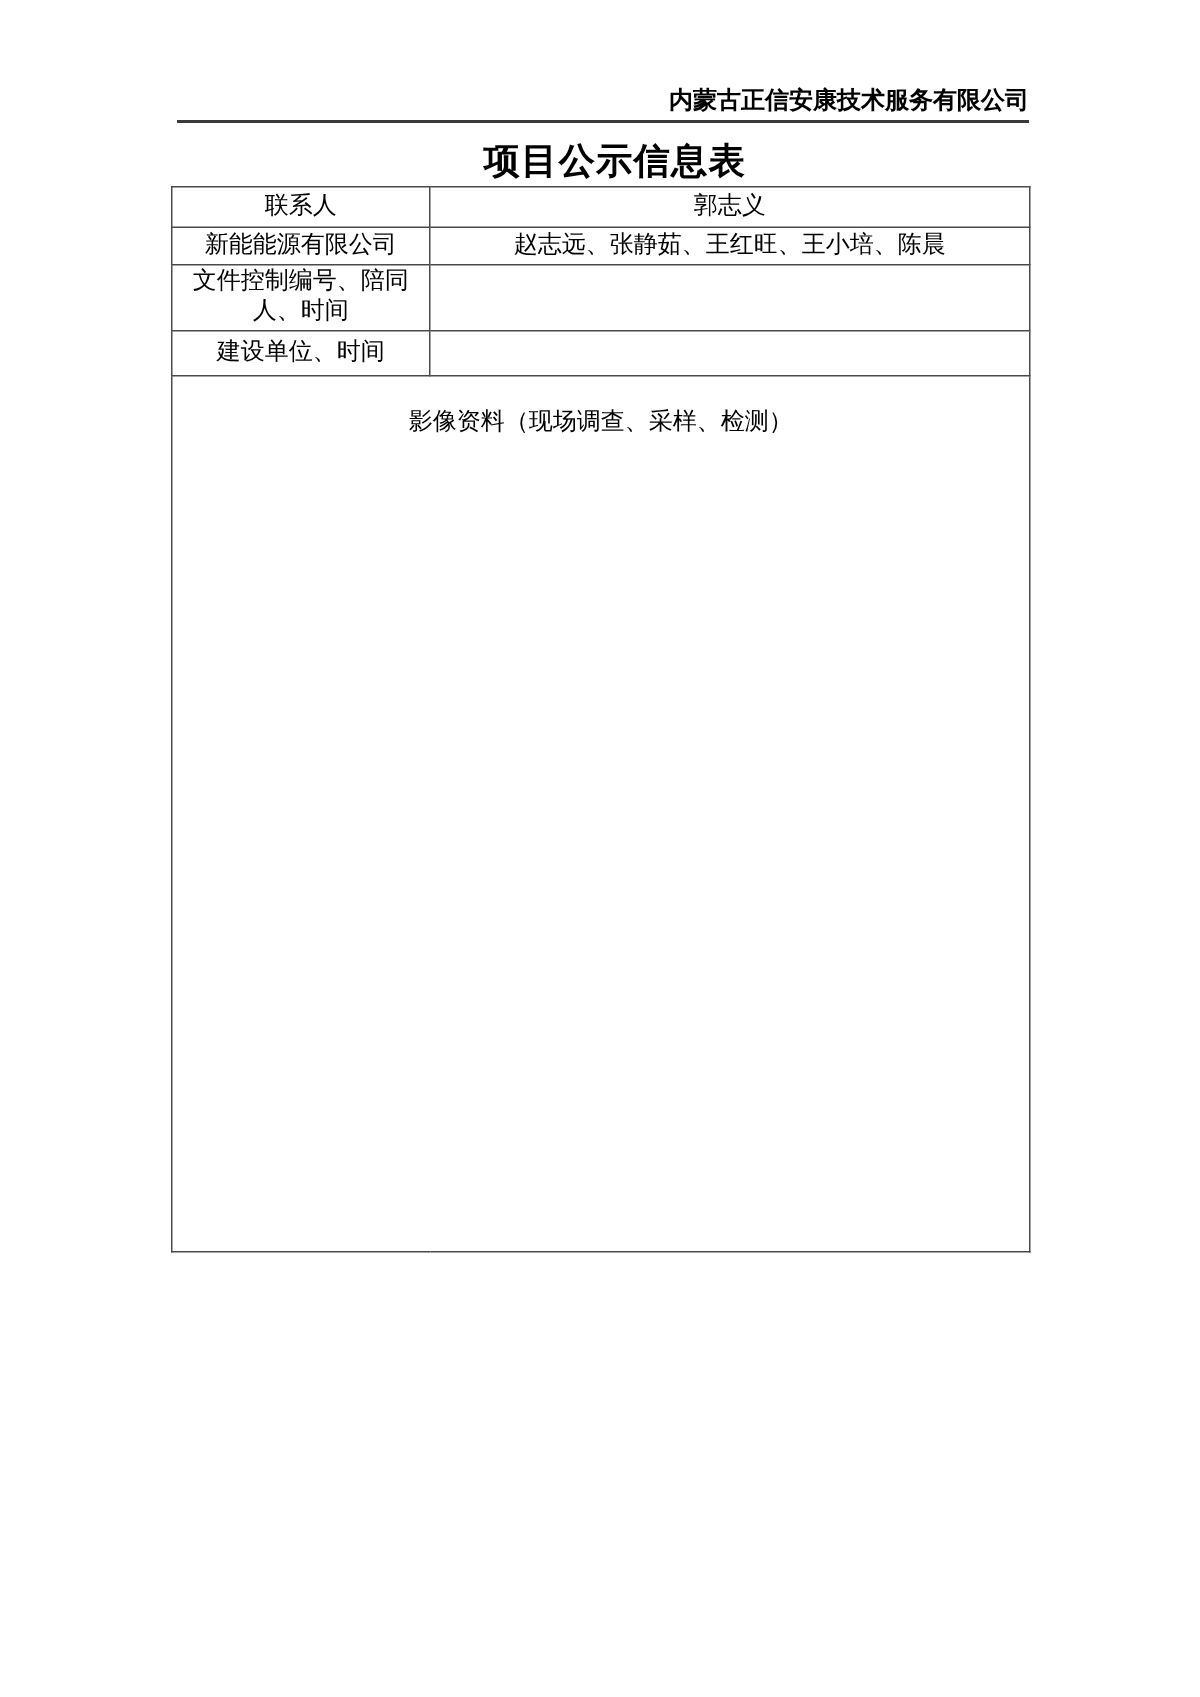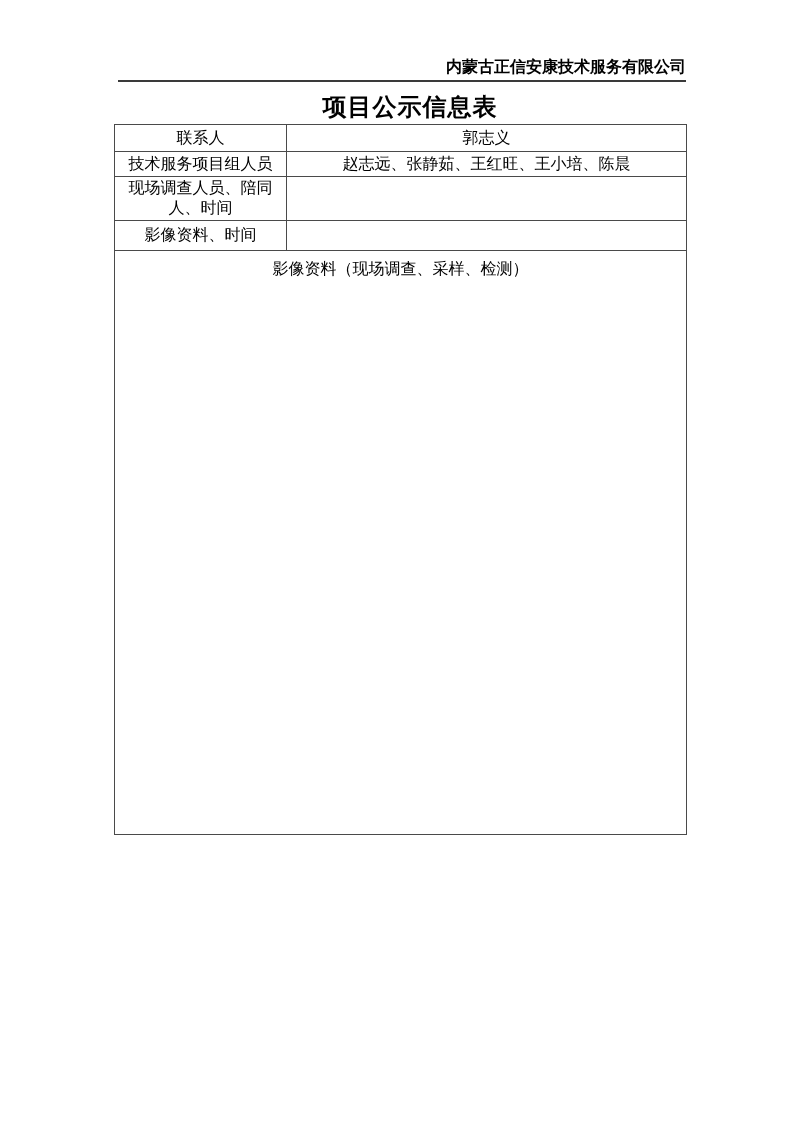--- a/index.html
+++ b/index.html
@@ -40,21 +40,21 @@
     border: 1px solid #4a4a4a;
     text-align: center;
     vertical-align: middle;
     padding: 1px 4px;
     line-height: 1.28;
     overflow: hidden;
   }
   .info-table td.label-cell { white-space: pre-line; }
   .info-table td.media-cell {
     vertical-align: top;
-    padding-top: 8px;
+    padding-top: 21px;
     text-align: center;
   }
 </style>
 </head>
 <body>
 
 <div class="doc-header">
   <span>内蒙古正信安康技术服务有限公司</span>
 </div>
 <div class="header-rule"></div>
@@ -66,29 +66,29 @@
     <col style="width:73px">
     <col style="width:99px">
     <col style="width:400px">
   </colgroup>
   <tbody>
     <tr style="height:27px">
       <td class="label-cell" colspan="2">联系人</td>
       <td>郭志义</td>
     </tr>
     <tr style="height:25px">
-      <td class="label-cell" colspan="2">技术服务项目组人员</td>
+      <td class="label-cell" colspan="2">新能能源有限公司</td>
       <td>赵志远、张静茹、王红旺、王小培、陈晨</td>
     </tr>
     <tr style="height:42px">
-      <td class="label-cell" colspan="2">现场调查人员、陪同
+      <td class="label-cell" colspan="2">文件控制编号、陪同
 人、时间</td>
       <td></td>
     </tr>
     <tr style="height:30px">
-      <td class="label-cell" colspan="2">影像资料、时间</td>
+      <td class="label-cell" colspan="2">建设单位、时间</td>
       <td></td>
     </tr>
     <tr style="height:584px">
       <td class="media-cell" colspan="3">影像资料（现场调查、采样、检测）</td>
     </tr>
   </tbody>
 </table>
 
 </body></html>

